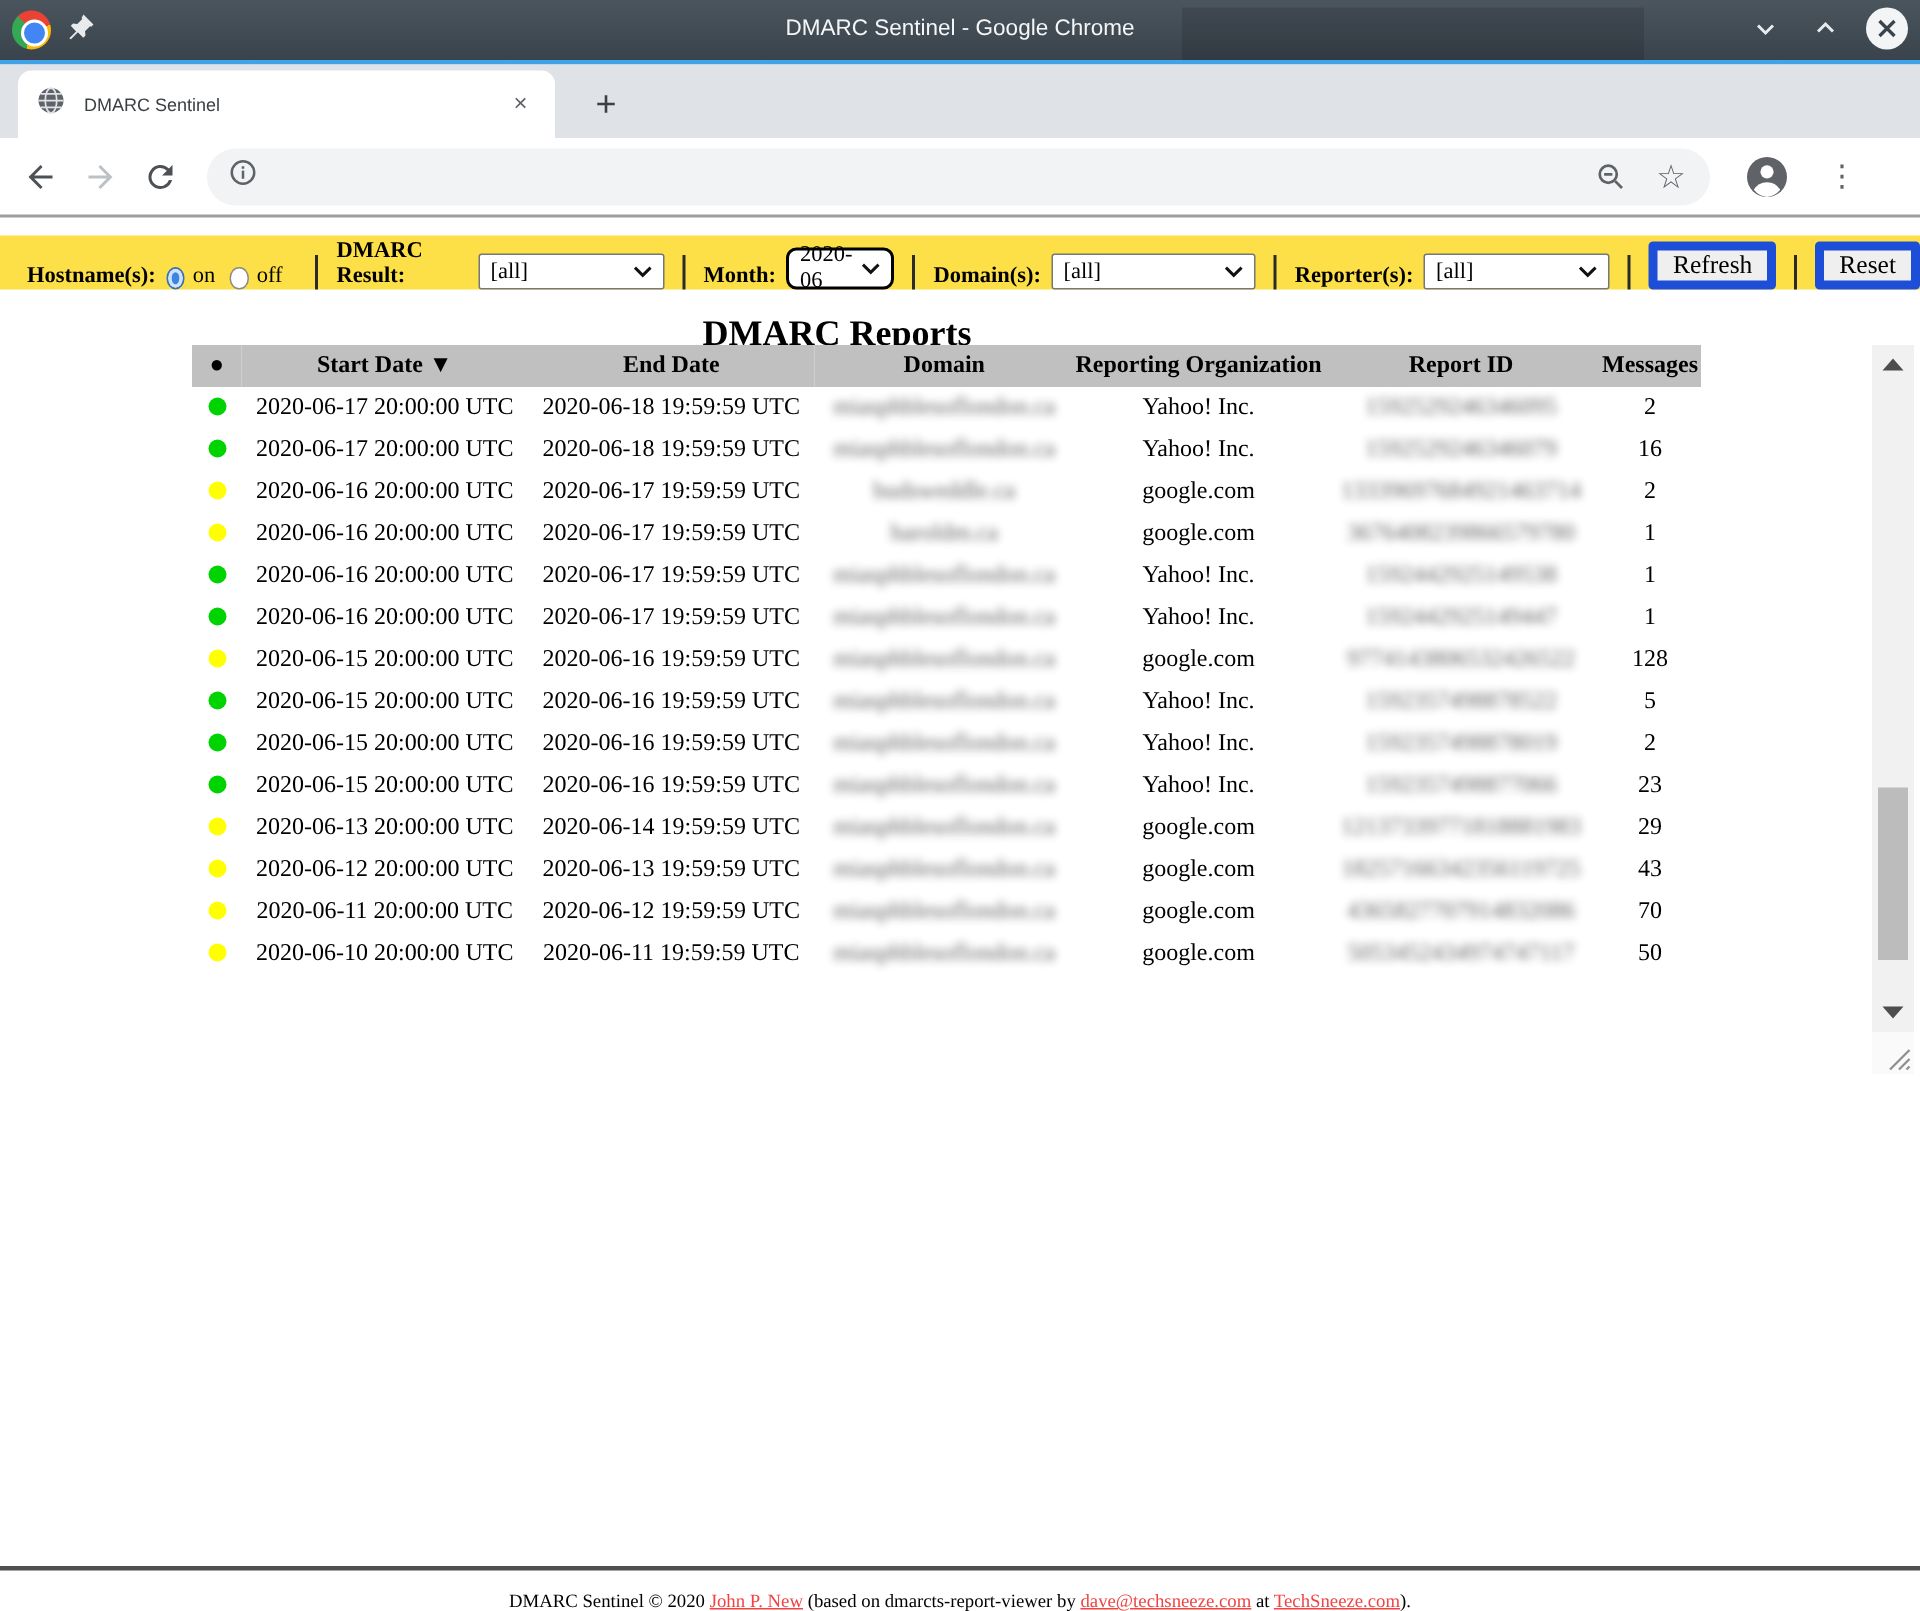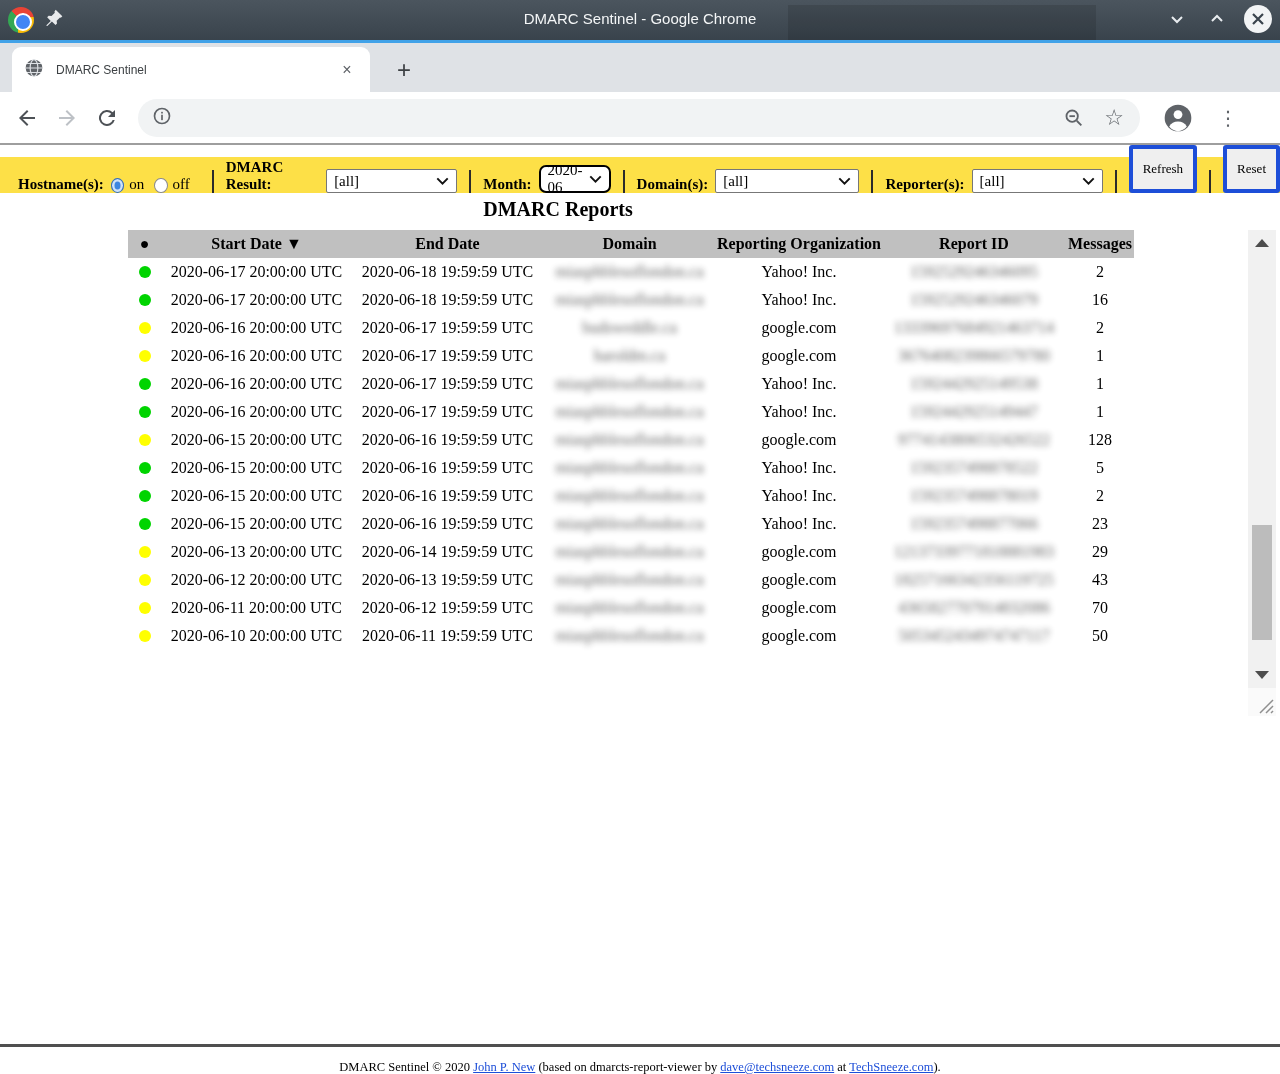--- a/index.html
+++ b/index.html
@@ -48,46 +48,46 @@
     display:flex; align-items:flex-end; padding-left:18px; font-family:"Liberation Serif", serif; font-size:15px; color:#000; }
   .flabel { font-weight:bold; margin-right:7px; }
   .radio { width:15px; height:15px; border-radius:50%; border:1px solid #8a8a8a; background:#fff; display:inline-block; vertical-align:-3px; }
   .radio.sel { background:#3d86e0; border-color:#3a70b5; box-shadow:inset 0 0 0 2.5px #cfe2f7; }
   .rlabel { margin:0 10px 0 5px; }
   .sep { width:2px; height:23px; background:#2b2b2b; margin:0 12px; flex:none; }
   .selectbox { background:#fff; border:1px solid #777; border-radius:2px; height:24px; display:flex;
     align-items:center; padding:0 7px; gap:6px; }
   .selectbox .val { flex:1; }
   .selectbox.focused { border:2px solid #000; border-radius:7px; height:28px; }
-  .btn { background:#efefef; border:4px solid #1d4ed8; border-radius:3px; font-family:"Liberation Serif", serif;
-    font-size:13px; padding:12px 10px; color:#000; }
-
-  
-  .page-title { position:absolute; left:0; top:198px; width:1116px; text-align:center;
-    font-family:"Liberation Serif", serif; font-weight:bold; font-size:20px; color:#000; }
+  .btn { background:#efefef; border:6px solid #1d4ed8; border-radius:3px; font-family:"Liberation Serif", serif;
+    font-size:17px; padding:0 10px; color:#000; }
+
+  
+  .page-title { position:absolute; left:0; top:210px; width:1116px; text-align:center;
+    font-family:"Liberation Serif", serif; font-weight:bold; font-size:24px; color:#000; }
   table.report { position:absolute; left:128px; top:230px; width:1006px; border-collapse:collapse;
     font-family:"Liberation Serif", serif; font-size:16px; color:#000; table-layout:fixed; }
   table.report th { background:#c0c0c0; font-weight:bold; height:28px; text-align:center; }
   table.report td { height:28px; text-align:center; white-space:nowrap; overflow:hidden; }
   .dot { display:inline-block; width:12px; height:12px; border-radius:50%; vertical-align:-1px; }
   .blurred { filter:blur(3px); opacity:.7; color:#222; }
 
   
   .vscroll { position:absolute; left:1248px; top:230px; width:28px; height:458px; background:#f1f1f1; }
   .sb-arrow { position:absolute; left:7px; width:0; height:0; border-left:7px solid transparent; border-right:7px solid transparent; }
   .sb-up { top:9px; border-bottom:8px solid #4d4d4d; }
   .sb-down { bottom:9px; border-top:8px solid #4d4d4d; }
   .sb-thumb { position:absolute; left:4px; top:295px; width:20px; height:115px; background:#bcbcbc; }
   .resize-grip { position:absolute; left:1248px; top:688px; width:28px; height:28px; background:#fafafa; }
 
   
   .footer-rule { position:absolute; left:0; top:1044px; width:1280px; height:3px; background:#4f4f4f; }
   .footer { position:absolute; left:0; top:1060px; width:1280px; text-align:center;
     font-family:"Liberation Serif", serif; font-size:12.5px; color:#000; }
-  .footer a { color:#1d4ed8; }
+  .footer a { color:#ef4444; }
 </style>
 </head>
 <body>
 
 <div class="app">
 
   <div class="titlebar">
     <span class="chrome-logo"></span>
     <span class="pin">
       <svg width="20" height="20" viewBox="0 0 24 24">

